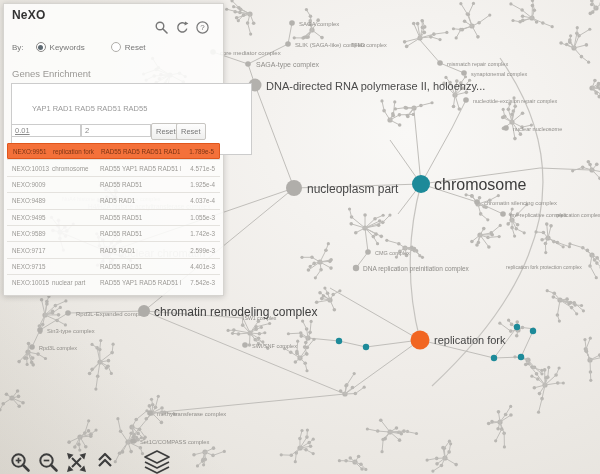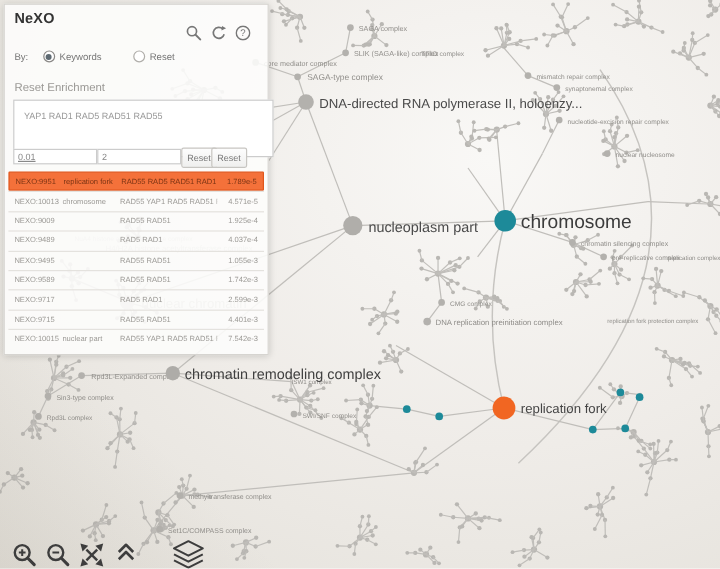--- a/index.html
+++ b/index.html
@@ -22,21 +22,21 @@
     border:1px solid #c9c7c3;background:#fff;font-size:7.5px;color:#666;padding:0 3px;outline:none;}
   .search-input::placeholder{color:#aaa;}
   .panel-icon{position:absolute;top:16px;width:15px;height:15px;display:flex;align-items:center;justify-content:center;cursor:pointer;}
   .by-row{position:absolute;left:8px;top:38px;font-size:8px;color:#777;display:flex;align-items:flex-end;}
   .radio{display:inline-block;width:8px;height:8px;border:1px solid #b0aeaa;border-radius:50%;background:#fff;position:relative;margin-right:4px;vertical-align:-1px;}
   .radio.checked{border-color:#8a8886;}
   .radio.checked:after{content:"";position:absolute;left:1.5px;top:1.5px;width:5px;height:5px;border-radius:50%;background:#5e6a72;}
   .enrich-heading{position:absolute;left:8px;top:64px;font-size:9.5px;color:#9a9895;}
   .gene-textarea{position:absolute;left:7px;top:79px;width:199px;height:30px;resize:none;
     border:1px solid #ccc;background:#fff;font-family:"Liberation Sans",sans-serif;
-    font-size:7.5px;color:#999;padding:8px;outline:none;}
+    font-size:7.5px;color:#999;padding:20px;outline:none;}
   .param-input{position:absolute;top:120px;height:11px;width:62px;border:1px solid #ccc;
     background:#fff;font-size:7.5px;color:#888;padding:0 3px;outline:none;}
   .btn{position:absolute;top:119px;height:15px;font-size:7.5px;color:#777;
     background:linear-gradient(#fdfdfd,#efefee);border:1px solid #c7c5c1;border-radius:2px;
     display:flex;align-items:center;justify-content:center;cursor:pointer;padding:0 4px;}
   .results{position:absolute;left:3px;top:139px;width:213px;}
   .rrow{display:flex;align-items:center;height:15.4px;border-top:1px solid #e4e2de;
     font-size:6.3px;color:#9b9995;white-space:nowrap;cursor:pointer;}
   .rrow .c-id{width:40px;padding-left:5px;overflow:hidden;}
   .rrow .c-term{width:48px;overflow:hidden;}
@@ -1468,21 +1468,21 @@
     <div class="by-row">
       <span>By:</span>
       <span style="width:12px"></span>
       <span class="radio checked"></span>
       <span>Keywords</span>
       <span style="width:26px"></span>
       <span class="radio"></span>
       <span>Reset</span>
     </div>
 
-    <div class="enrich-heading">Reset Enrichment</div>
+    <div class="enrich-heading">Genes Enrichment</div>
 
     <textarea class="gene-textarea" style="">YAP1 RAD1 RAD5 RAD51 RAD55</textarea>
 
     <input class="param-input" style="left: 7px; text-decoration: underline;" type="text" value="0.01">
     <input class="param-input" style="left: 77px;" type="text" value="2">
     <div class="btn" style="left:147px">Reset</div>
     <div class="btn" style="left:172px">Reset</div>
 
     <div class="results">
         <div class="rrow selected">

